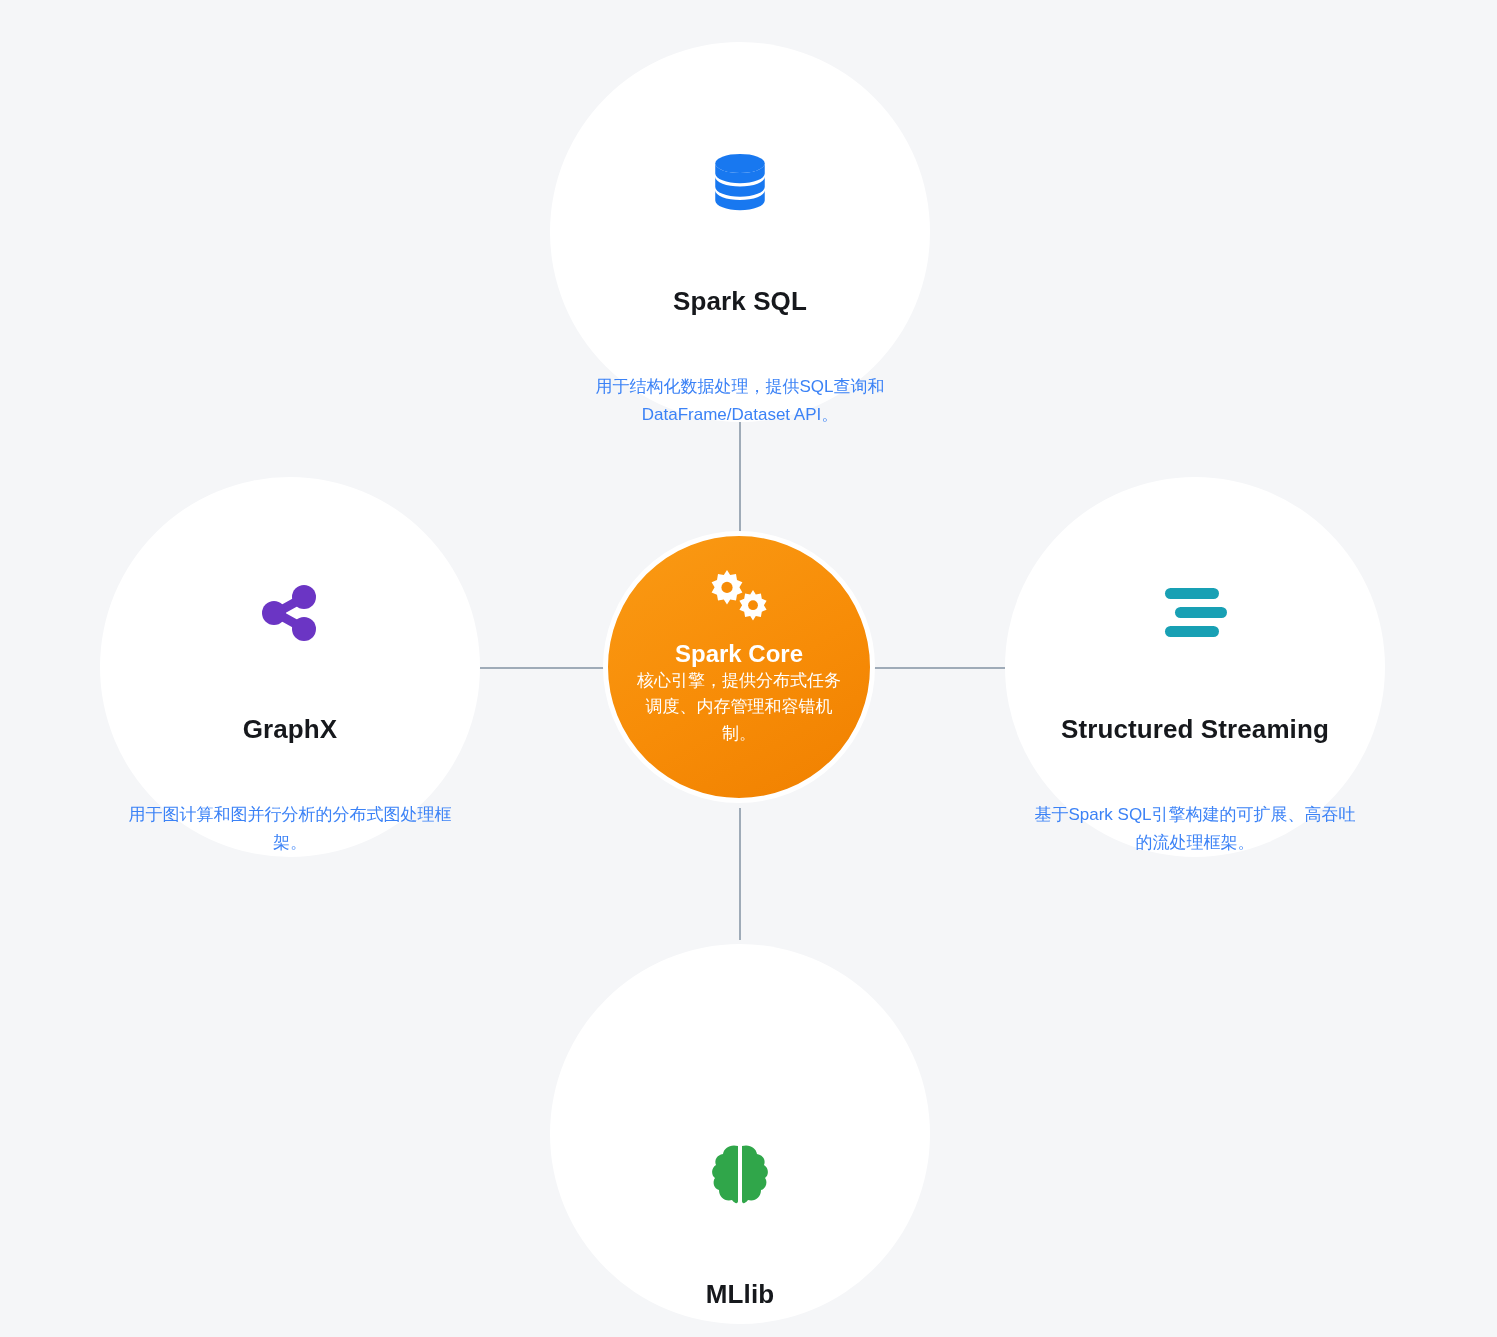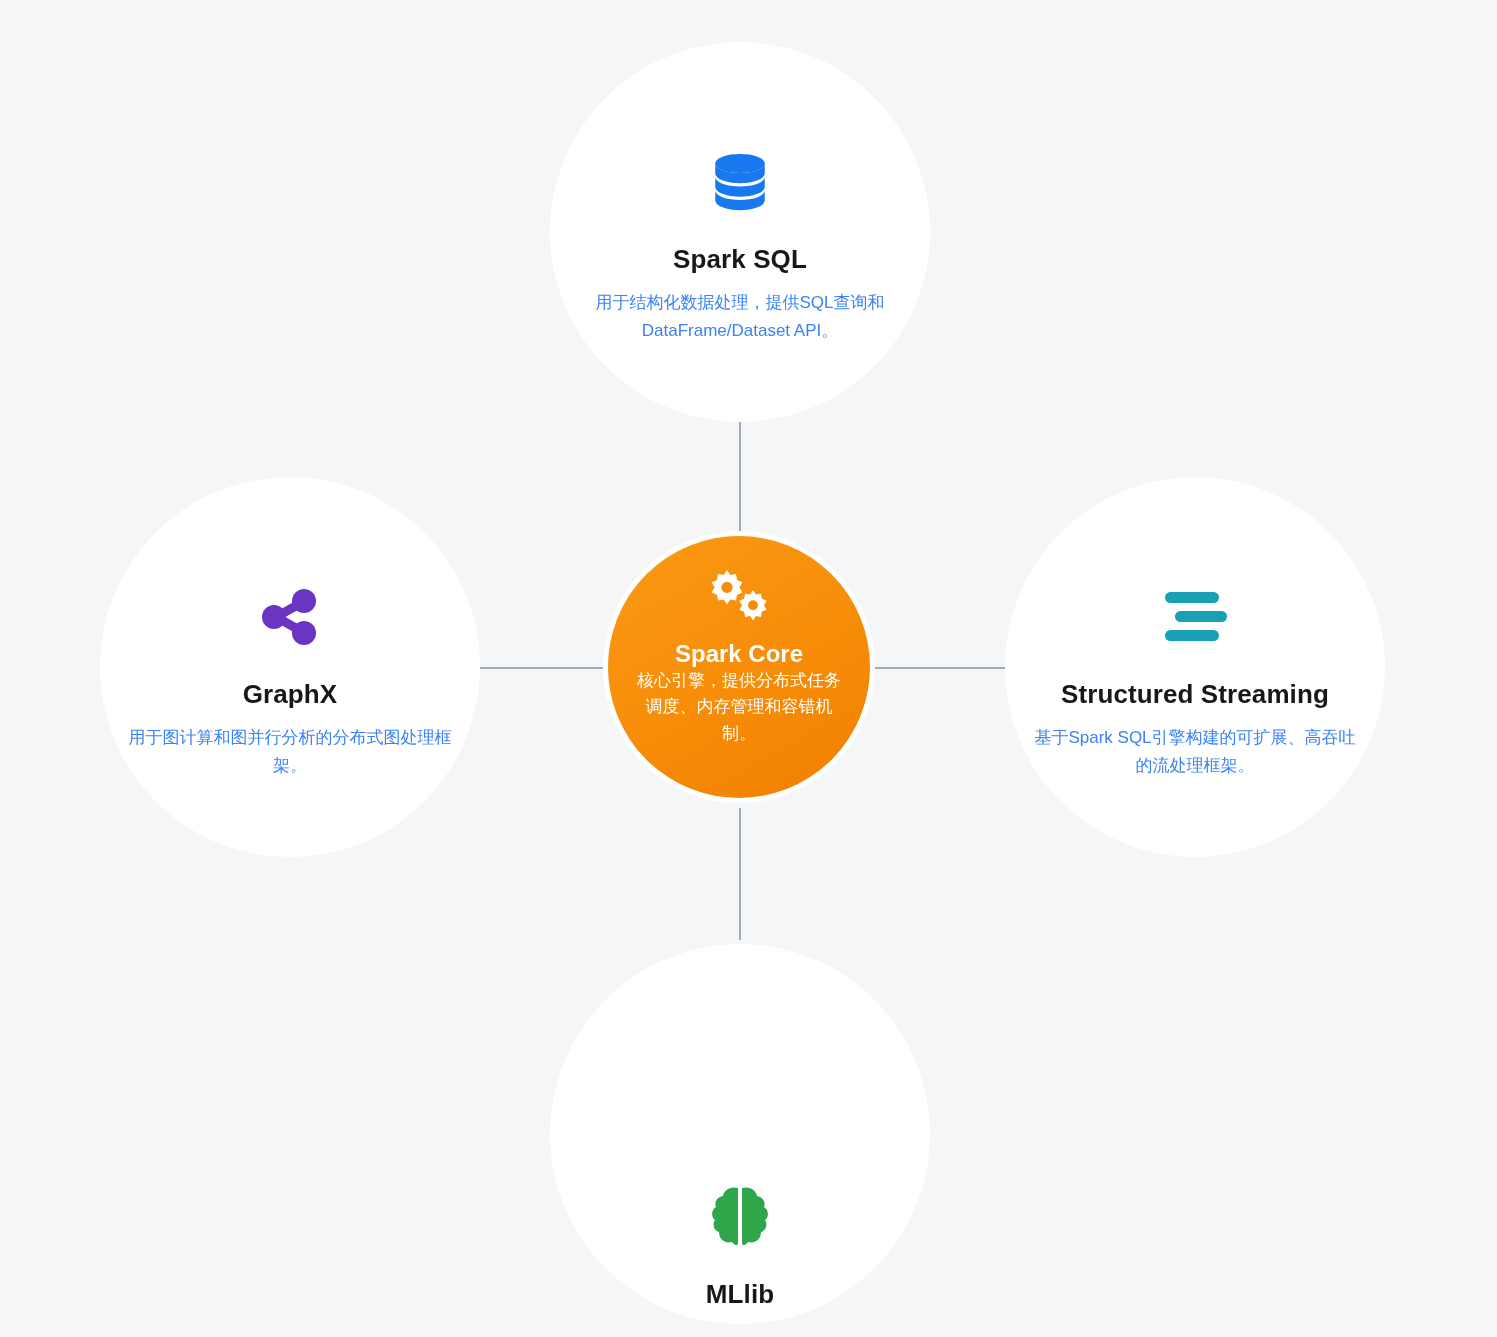--- a/index.html
+++ b/index.html
@@ -42,20 +42,21 @@
   .node {
     position: absolute;
     border-radius: 50%;
     background: #ffffff;
     display: flex;
     flex-direction: column;
     align-items: center;
     justify-content: flex-start;
     box-sizing: border-box;
     z-index: 2;
+    gap: 42px;
   }
   .node.satellite {
     width: 380px;
     height: 380px;
     padding-top: 104px;
   }
 
   #node-spark-sql  { left: 550px;  top: 42px;  }
   #node-graphx     { left: 100px;  top: 477px; }
   #node-streaming  { left: 1005px; top: 477px; }

